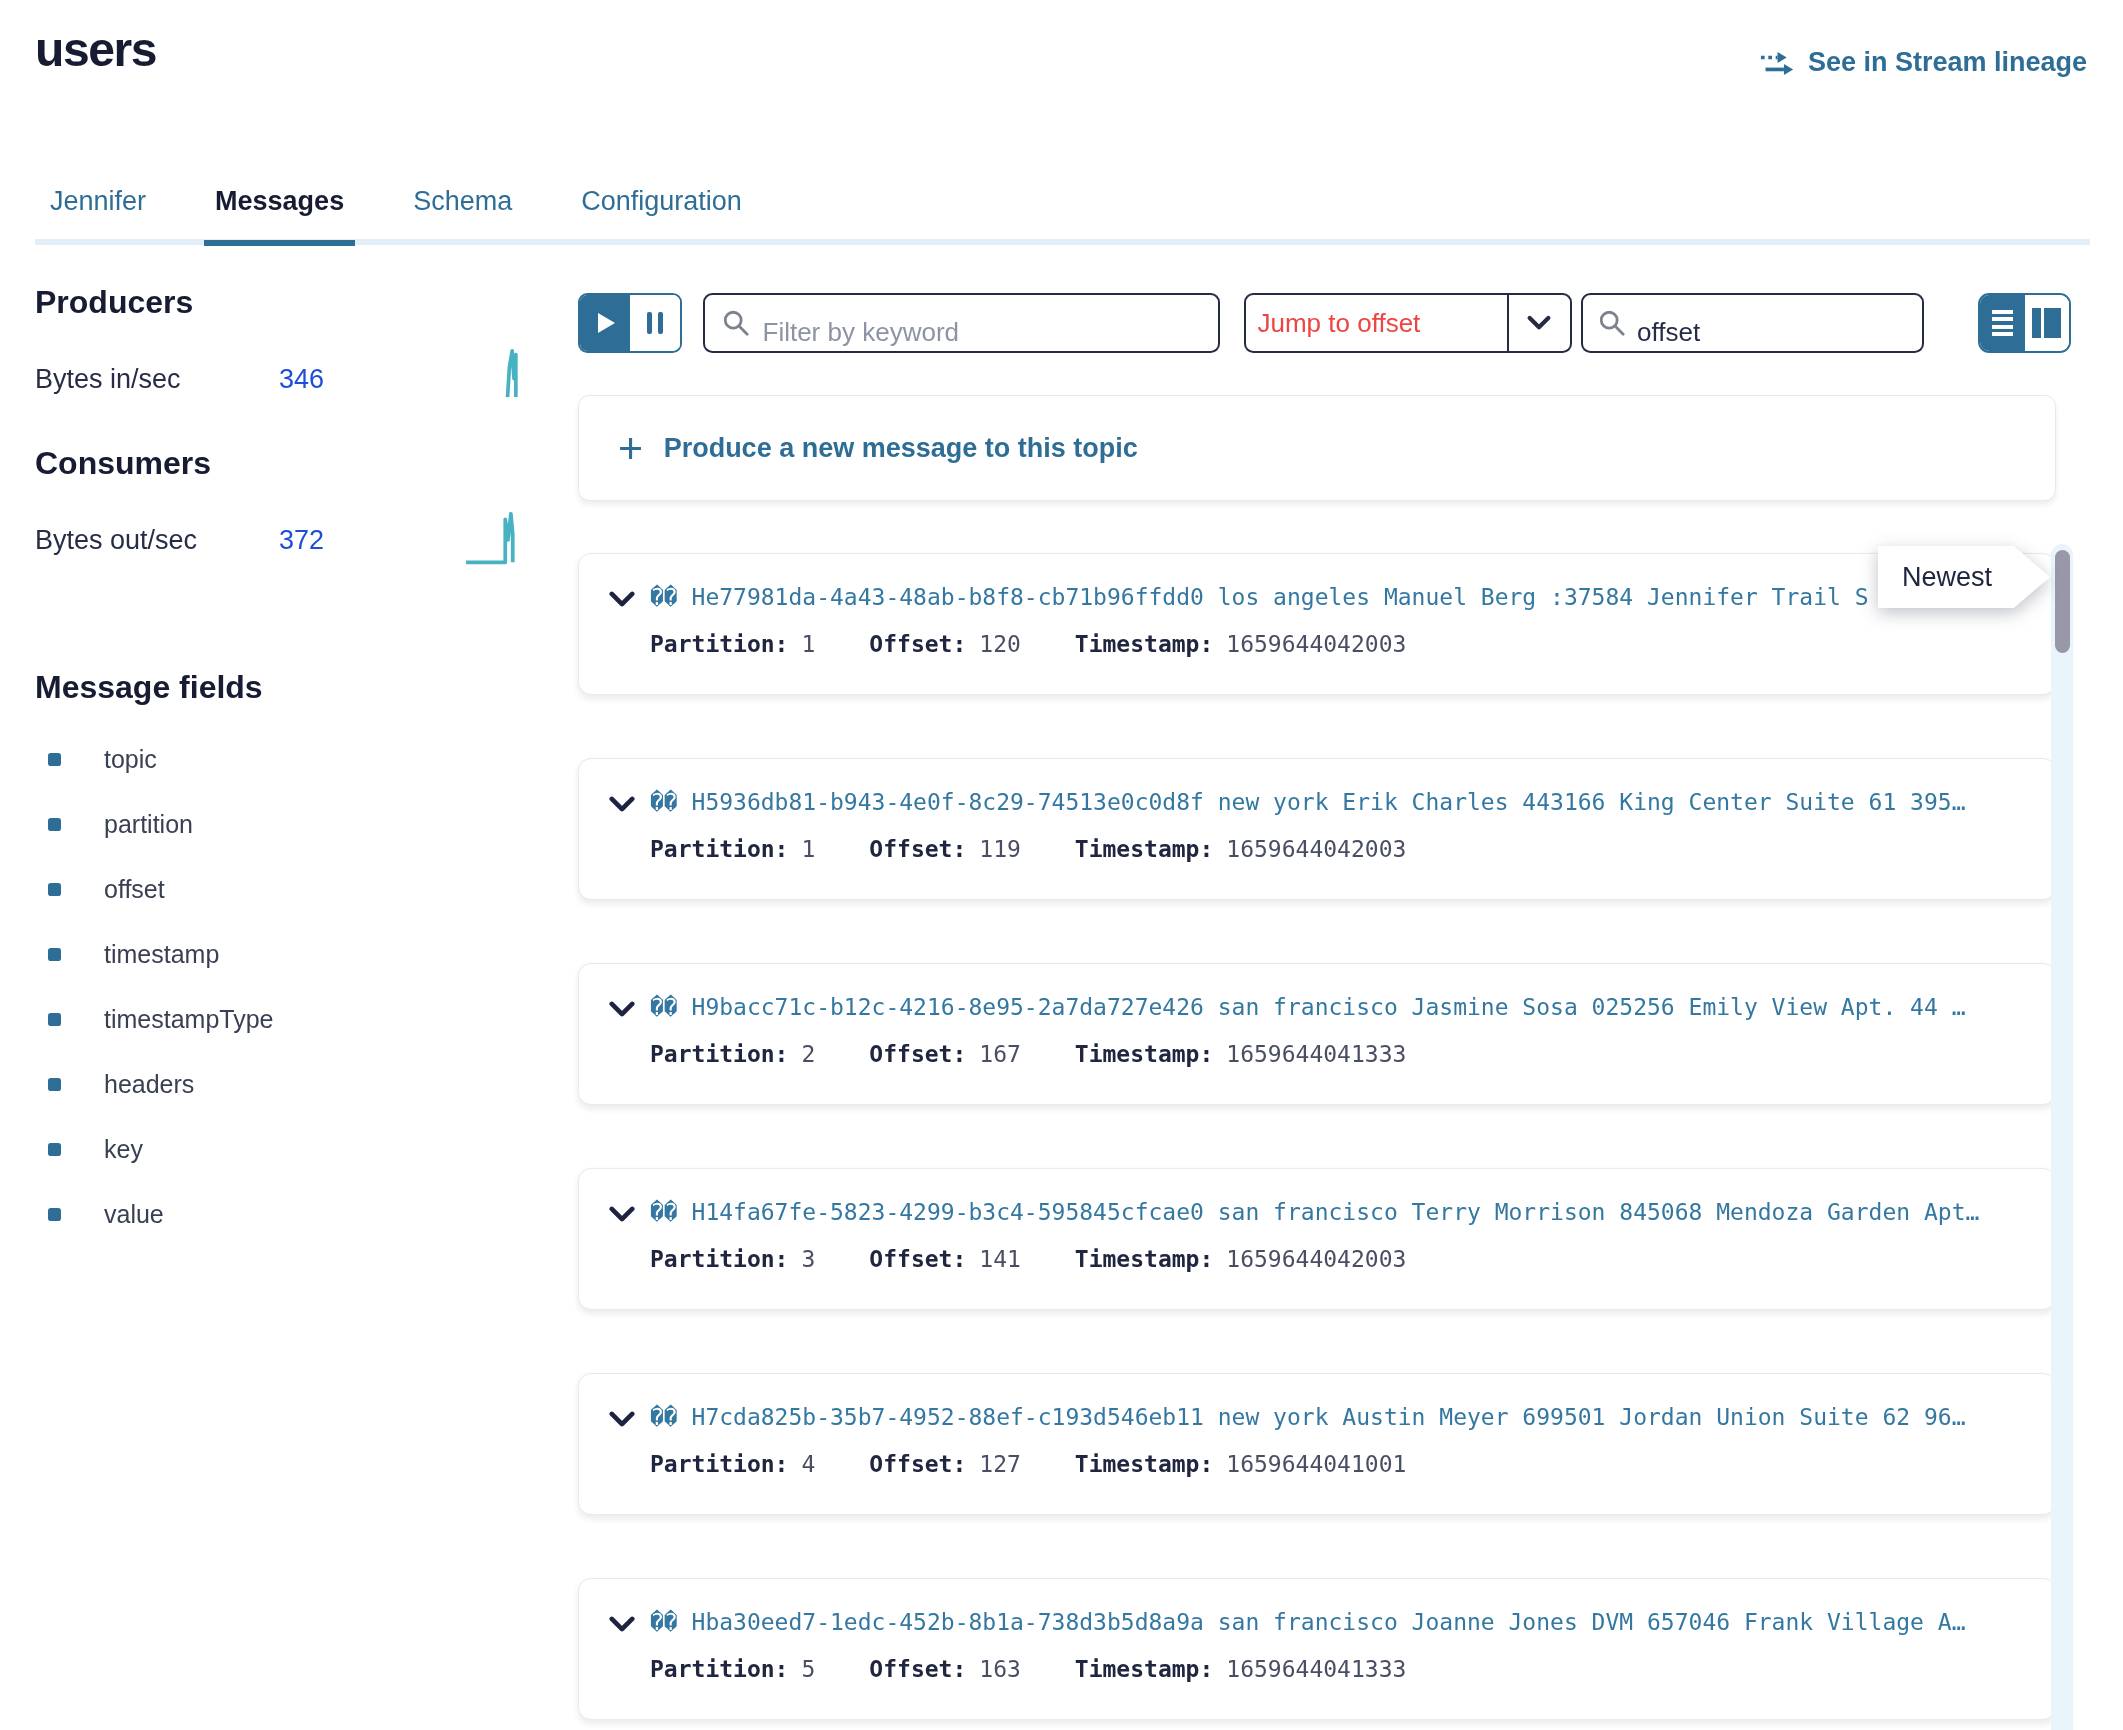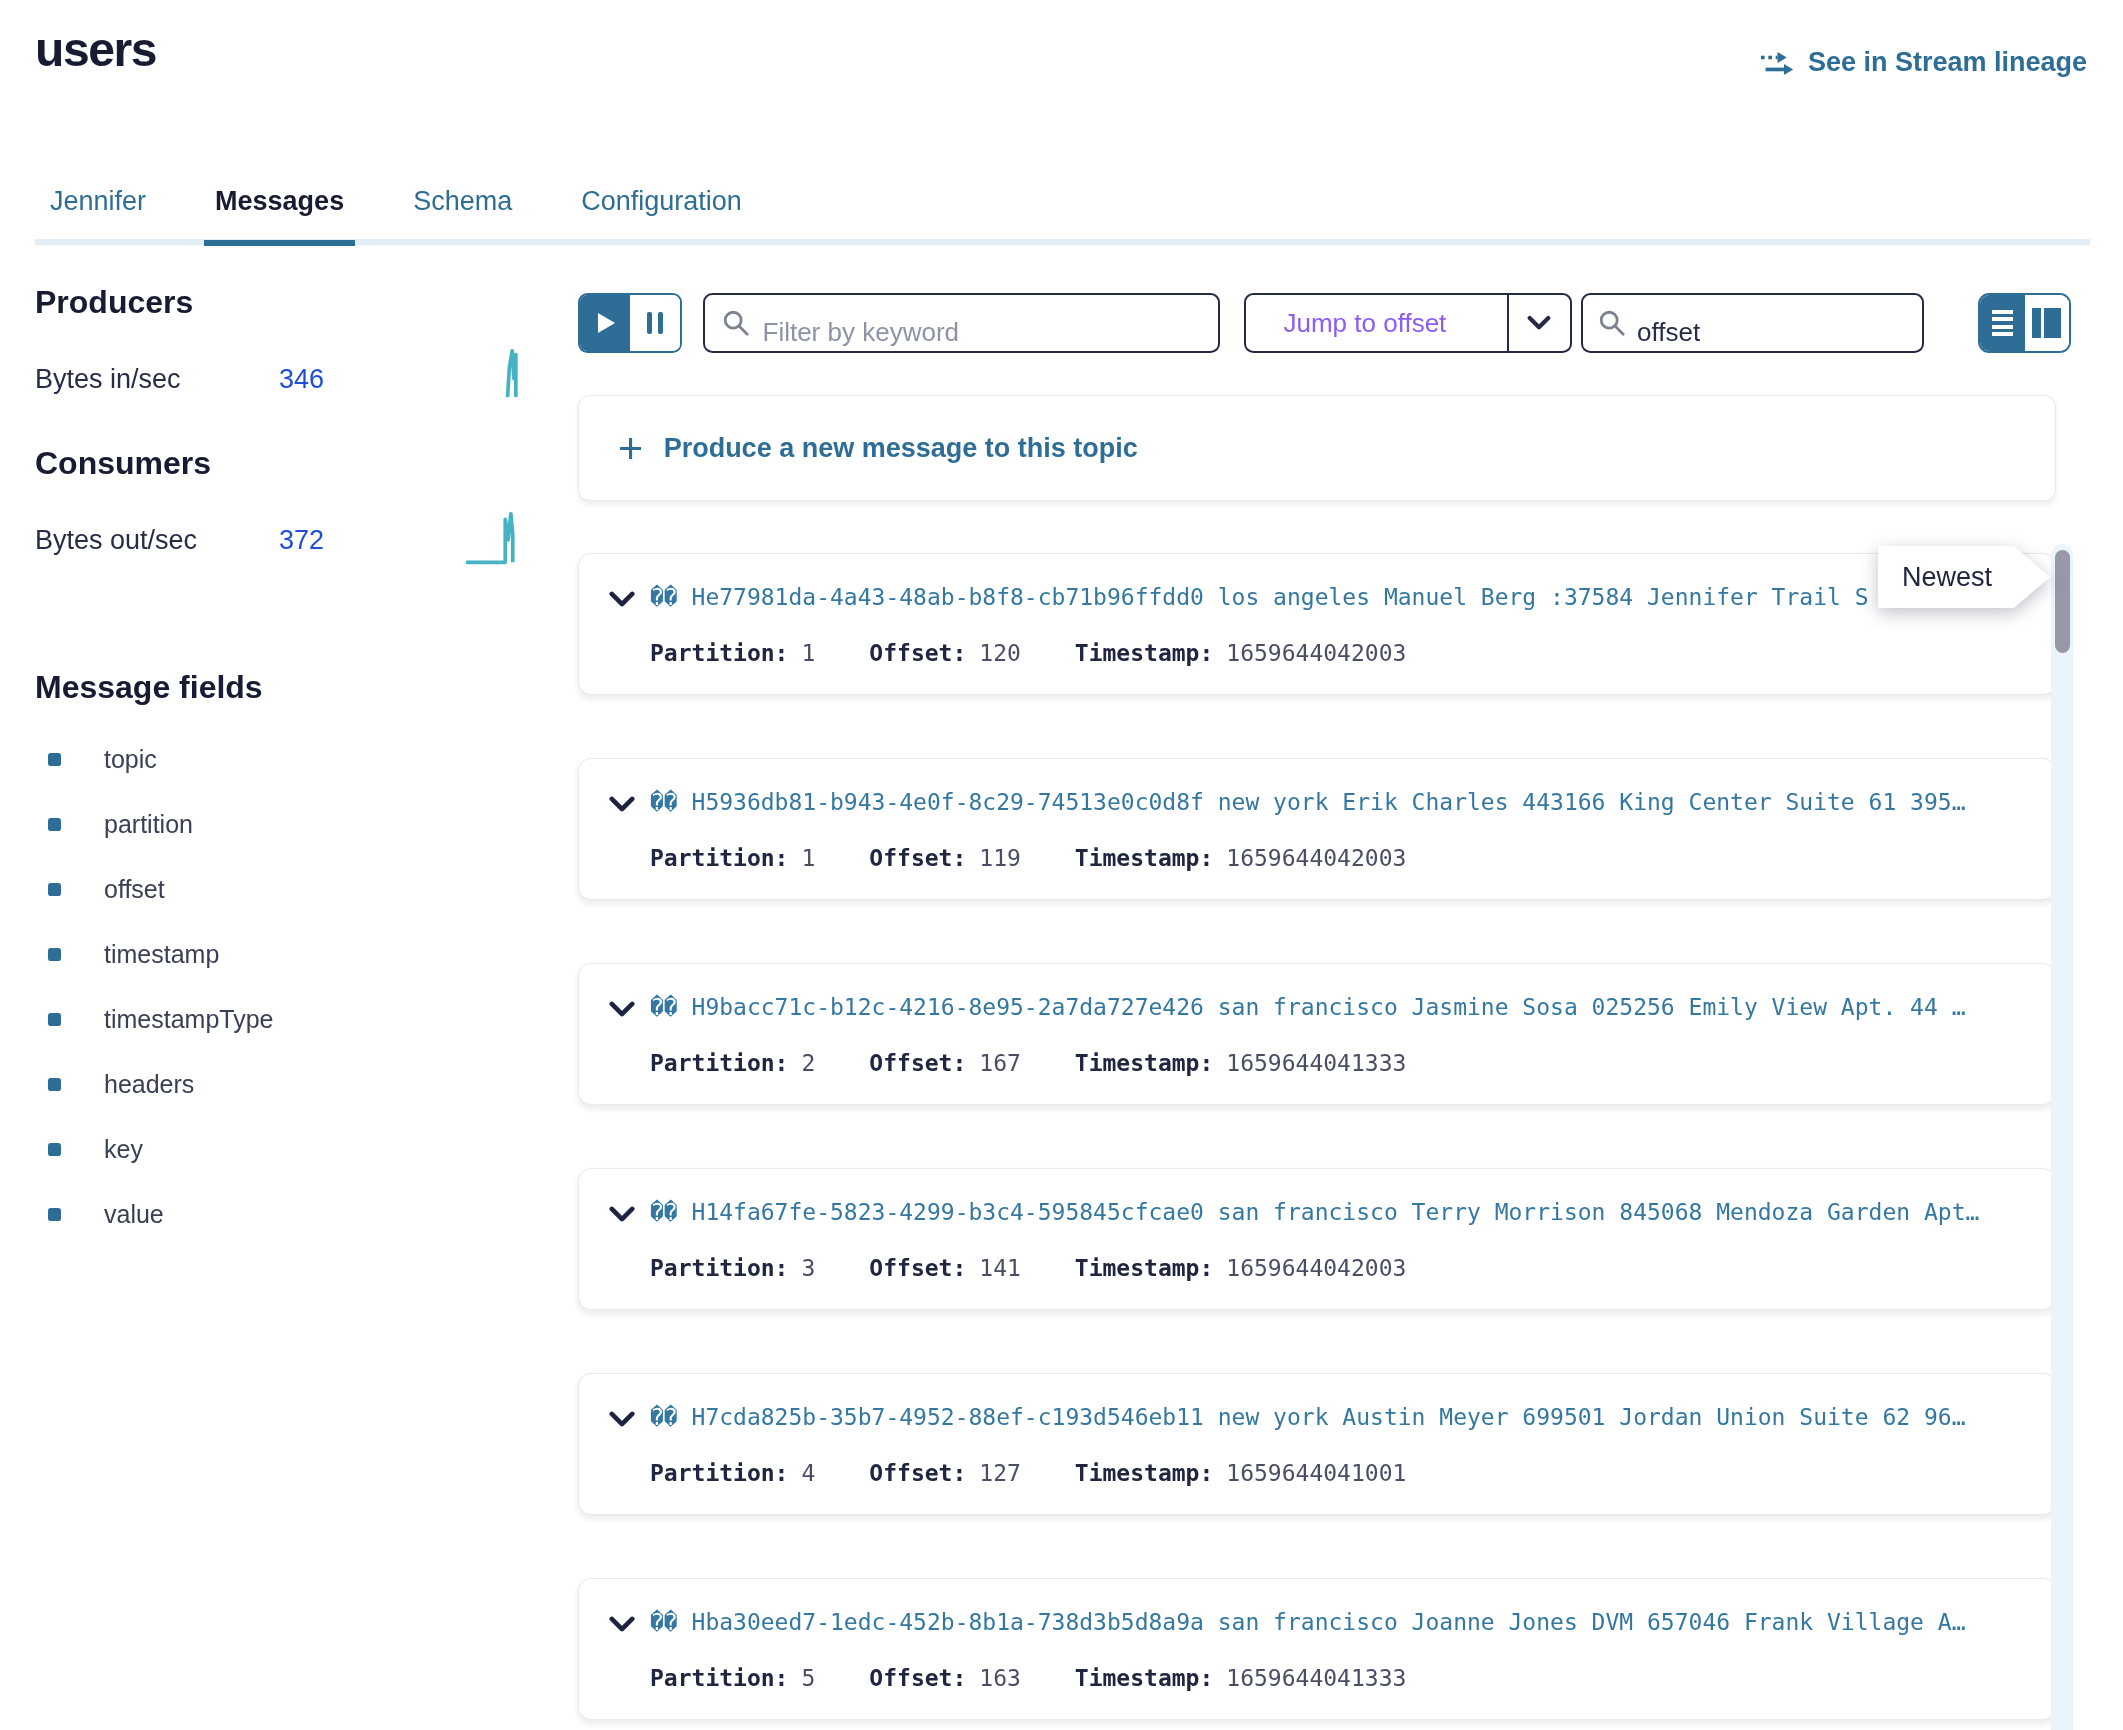--- a/index.html
+++ b/index.html
@@ -39,42 +39,42 @@
   .toolbar { position:absolute; left:578px; top:293px; width:1493px; height:60px; display:flex; align-items:stretch; }
   .playpause { width:104px; display:flex; border:2.8px solid #2e6e96; border-radius:9.3px; overflow:hidden; margin-right:20.5px; flex:none; cursor:pointer; }
   .pp-play { flex:1; background:#2e6e96; display:flex; align-items:center; justify-content:center; }
   .play-triangle { width:0; height:0; border-left:17px solid #ffffff; border-top:10.3px solid transparent; border-bottom:10.3px solid transparent; margin-left:2.8px; }
   .pp-pause { flex:1; background:#ffffff; display:flex; align-items:center; justify-content:center; gap:5.6px; }
   .pause-bar { width:5.6px; height:22.4px; background:#2e6e96; border-radius:1.9px; }
   .filter-box { width:517px; border:2.8px solid #262b44; border-radius:9.3px; display:flex; align-items:center; padding:0 17px; gap:13px; margin-right:24px; flex:none; }
   .filter-box input, .offset-box input { border:none; outline:none; flex:1; font-size:26px; font-family:"Liberation Sans",sans-serif; color:#272d47; background:transparent; min-width:0;margin-top:18px; }
   .filter-box input::placeholder { color:#8d93a5; }
   .jump-select { width:328px; border:2.8px solid #262b44; border-radius:9.3px; display:flex; align-items:stretch; margin-right:9.3px; flex:none; cursor:pointer; }
-  .jump-value { flex:1; display:flex; align-items:center; padding-left:38px; font-size:26px; color:#8b5cf6; }
+  .jump-value { flex:1; display:flex; align-items:center; padding-left:12px; font-size:26px; color:#ef4444; }
   .jump-chevron { width:63px; border-left:2.8px solid #262b44; display:flex; align-items:center; justify-content:center; }
   .offset-box { width:343px; border:2.8px solid #262b44; border-radius:9.3px; display:flex; align-items:center; padding:0 15px; gap:11.2px; flex:none; }
   .toolbar-spacer { flex:1; }
   .view-toggle { width:93px; border:2.8px solid #2e6e96; border-radius:11.2px; overflow:hidden; display:flex; flex:none; cursor:pointer; }
   .vt-list { flex:1; background:#2e6e96; display:flex; flex-direction:column; align-items:center; justify-content:center; gap:3.7px; }
   .vt-list span { display:block; width:20.5px; height:3.7px; background:#ffffff; }
   .vt-cols { flex:1; background:#ffffff; display:flex; align-items:center; justify-content:center; gap:3.7px; }
   .vt-col-a { width:8.4px; height:30px; background:#2e6e96; }
   .vt-col-b { width:17px; height:30px; background:#2e6e96; }
 
   
   .produce-card { position:absolute; left:578px; top:395px; width:1478px; height:106px; border:1.9px solid #e8e8ee; border-radius:11.2px; box-shadow:0 3.7px 5.6px rgba(25,30,60,0.07); display:flex; align-items:center; padding-left:39px; gap:20.5px; background:#fff; cursor:pointer; }
   .plus-glyph { font-size:43px; font-weight:300; color:#2e6e96; line-height:37px; }
   .produce-label { font-size:27px; font-weight:bold; color:#2e6e96; }
 
   
   .message-list { position:absolute; left:578px; top:553px; width:1478px; }
   .message-card { position:relative; height:142px; margin-bottom:63px; border:1.9px solid #e9e9ee; border-radius:13px; box-shadow:0 3.7px 6.5px rgba(25,30,60,0.09); background:#fff; overflow:hidden; }
   .row-chevron { position:absolute; left:30px; top:37px; cursor:pointer; }
   .row-key { position:absolute; left:71px; top:30px; right:15px; font-family:"DejaVu Sans Mono",monospace; font-size:23px; color:#3478a2; white-space:nowrap; overflow:hidden; }
-  .row-meta { position:absolute; left:71px; top:86px; display:flex; font-family:"DejaVu Sans Mono",monospace; font-size:23px; }
+  .row-meta { position:absolute; left:71px; top:77px; display:flex; font-family:"DejaVu Sans Mono",monospace; font-size:23px; }
   .meta-group { margin-right:54px; display:flex; }
   .meta-label { font-weight:bold; color:#20263f; margin-right:13px; }
   .meta-value { color:#4a4e63; }
 
   
   .scrollbar-track { position:absolute; left:2051px; top:544px; width:22.4px; height:1186px; background:#e9f4fb; border-radius:11.2px 11.2px 0 0; }
   .scrollbar-thumb { position:absolute; left:3.7px; top:5.6px; width:15px; height:103px; background:#9898a9; border-radius:8.4px; cursor:pointer; }
   .newest-tooltip-wrap { position:absolute; left:1878px; top:546px; z-index:5; filter:drop-shadow(0 5.6px 8.4px rgba(30,35,60,0.28)); }
   .newest-tooltip { width:172px; height:62px; background:#ffffff; clip-path:polygon(0 0, 79% 0, 100% 50%, 79% 100%, 0 100%); display:flex; align-items:center; padding-left:24px; font-size:27px; color:#20263f; }
 

